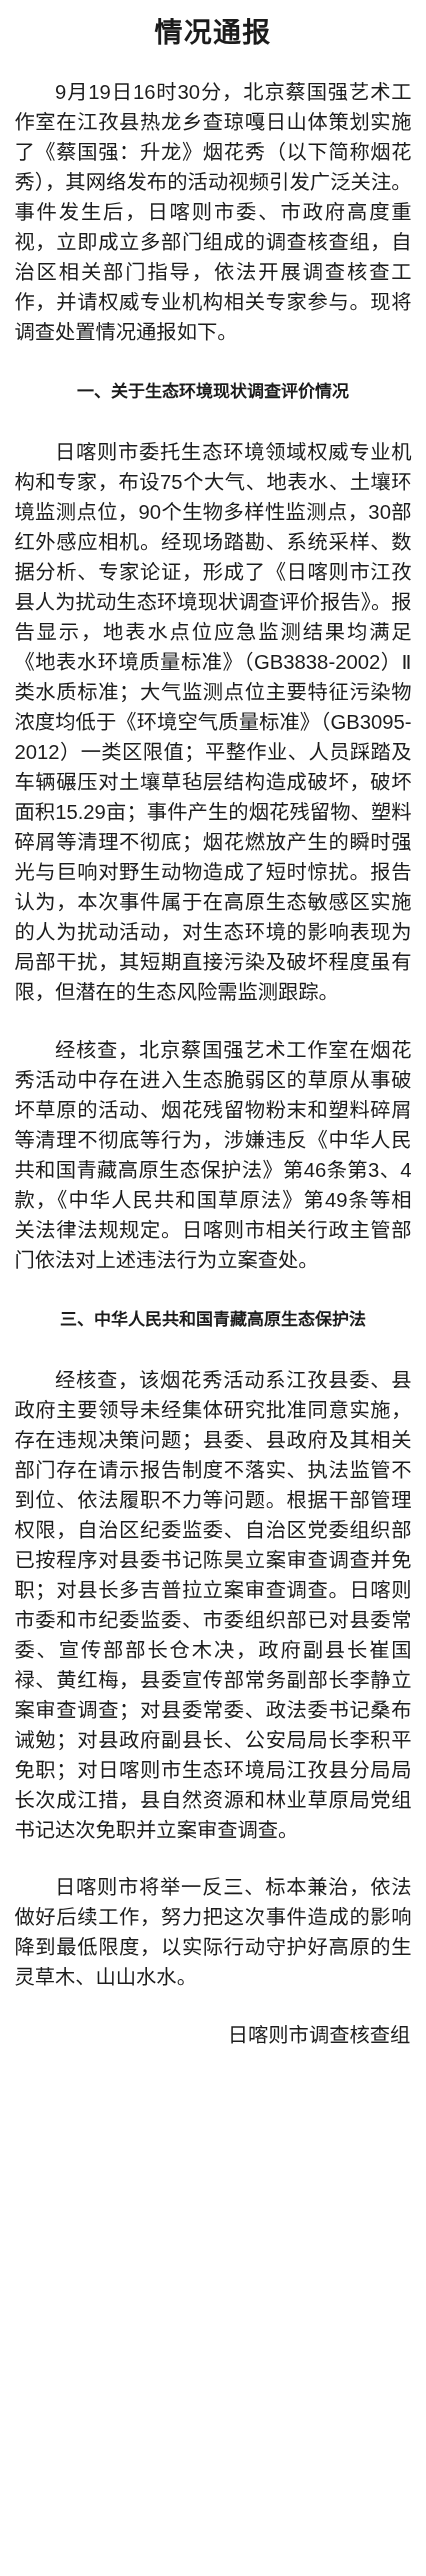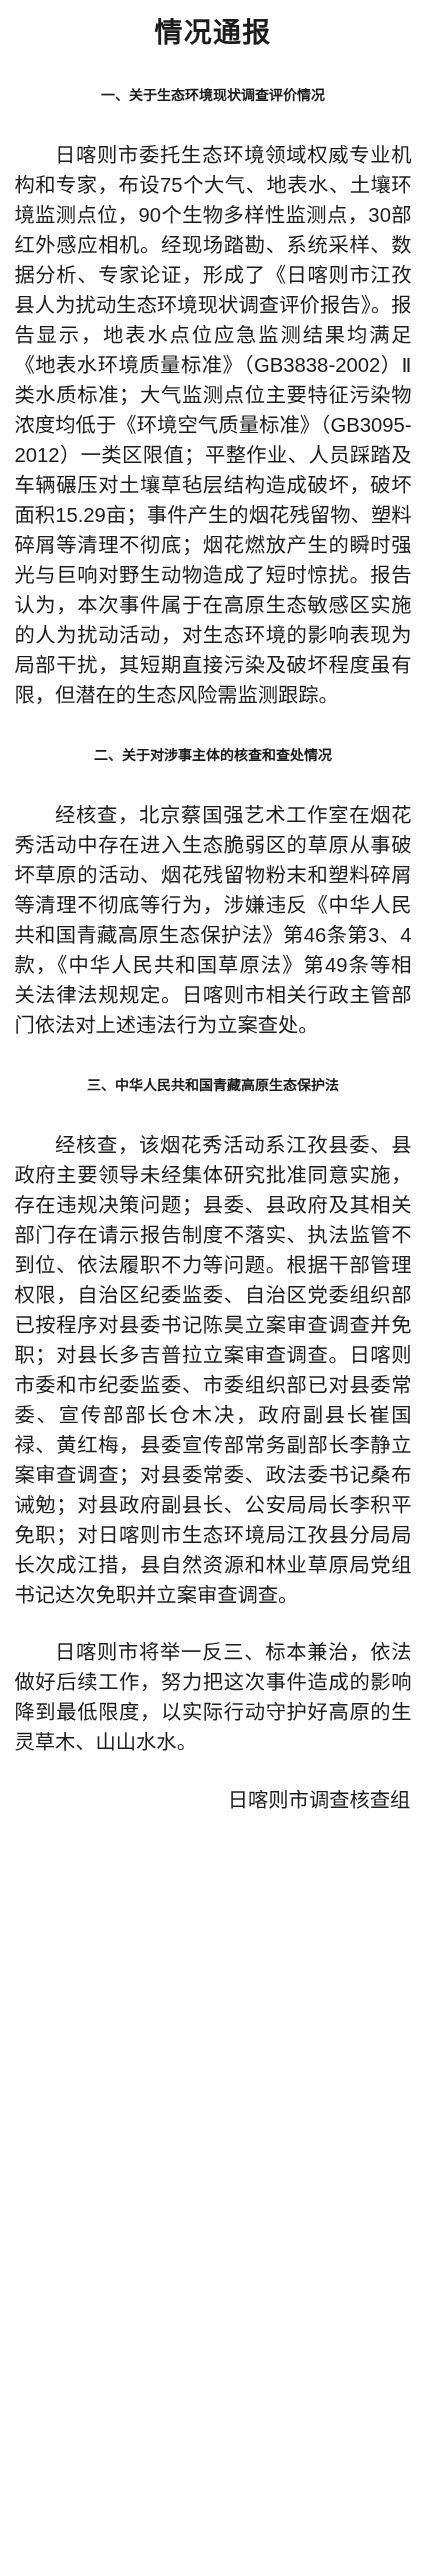--- a/index.html
+++ b/index.html
@@ -25,48 +25,48 @@
     margin: 0 0 27.6px 0;
   }
   .para {
     font-size: 20.3px;
     line-height: 30px;
     text-align: justify;
     text-indent: 2em;
     margin: 0 0 27.6px 0;
   }
   .heading {
-    font-size: 14px;
+    font-size: 17px;
     font-weight: 700;
     text-align: center;
     line-height: 30px;
     margin: 30px 0 30px 0;
   }
   .signature-block {
     margin-top: 24px;
     text-align: right;
     font-size: 20.3px;
     line-height: 30px;
     padding-right: 1.3px;
   }
 </style>
 </head>
 <body>
 
 <div class="page">
 
   <h1 class="doc-title">情况通报</h1>
 
+  <p class="para">9月19日16时30分，北京蔡国强艺术工作室在江孜县热龙乡查琼嘎日山体策划实施了《蔡国强：升龙》烟花秀（以下简称烟花秀），其网络发布的活动视频引发广泛关注。事件发生后，日喀则市委、市政府高度重视，立即成立多部门组成的调查核查组，自治区相关部门指导，依法开展调查核查工作，并请权威专业机构相关专家参与。现将调查处置情况通报如下。</p>
 
   <h2 class="heading">一、关于生态环境现状调查评价情况</h2>
 
 
   <p class="para">日喀则市委托生态环境领域权威专业机构和专家，布设75个大气、地表水、土壤环境监测点位，90个生物多样性监测点，30部红外感应相机。经现场踏勘、系统采样、数据分析、专家论证，形成了《日喀则市江孜县人为扰动生态环境现状调查评价报告》。报告显示，地表水点位应急监测结果均满足《地表水环境质量标准》（GB3838-2002）Ⅱ类水质标准；大气监测点位主要特征污染物浓度均低于《环境空气质量标准》（GB3095-2012）一类区限值；平整作业、人员踩踏及车辆碾压对土壤草毡层结构造成破坏，破坏面积15.29亩；事件产生的烟花残留物、塑料碎屑等清理不彻底；烟花燃放产生的瞬时强光与巨响对野生动物造成了短时惊扰。报告认为，本次事件属于在高原生态敏感区实施的人为扰动活动，对生态环境的影响表现为局部干扰，其短期直接污染及破坏程度虽有限，但潜在的生态风险需监测跟踪。</p>
 
-  <h2 class="heading">二、关于对涉事主体的核查和查处情况</h2>
 
   <p class="para">经核查，北京蔡国强艺术工作室在烟花秀活动中存在进入生态脆弱区的草原从事破坏草原的活动、烟花残留物粉末和塑料碎屑等清理不彻底等行为，涉嫌违反《中华人民共和国青藏高原生态保护法》第46条第3、4款，《中华人民共和国草原法》第49条等相关法律法规规定。日喀则市相关行政主管部门依法对上述违法行为立案查处。</p>
 
 
   <h2 class="heading">三、中华人民共和国青藏高原生态保护法</h2>
 
   <p class="para">经核查，该烟花秀活动系江孜县委、县政府主要领导未经集体研究批准同意实施，存在违规决策问题；县委、县政府及其相关部门存在请示报告制度不落实、执法监管不到位、依法履职不力等问题。根据干部管理权限，自治区纪委监委、自治区党委组织部已按程序对县委书记陈昊立案审查调查并免职；对县长多吉普拉立案审查调查。日喀则市委和市纪委监委、市委组织部已对县委常委、宣传部部长仓木决，政府副县长崔国禄、黄红梅，县委宣传部常务副部长李静立案审查调查；对县委常委、政法委书记桑布诫勉；对县政府副县长、公安局局长李积平免职；对日喀则市生态环境局江孜县分局局长次成江措，县自然资源和林业草原局党组书记达次免职并立案审查调查。</p>
 
   <p class="para">日喀则市将举一反三、标本兼治，依法做好后续工作，努力把这次事件造成的影响降到最低限度，以实际行动守护好高原的生灵草木、山山水水。</p>
 

